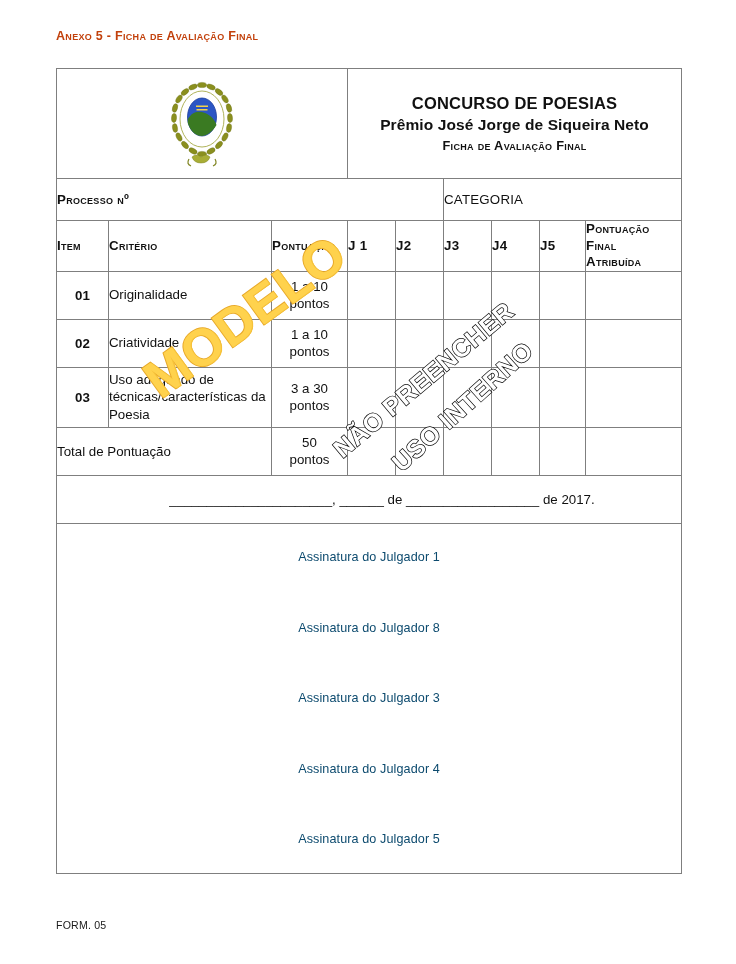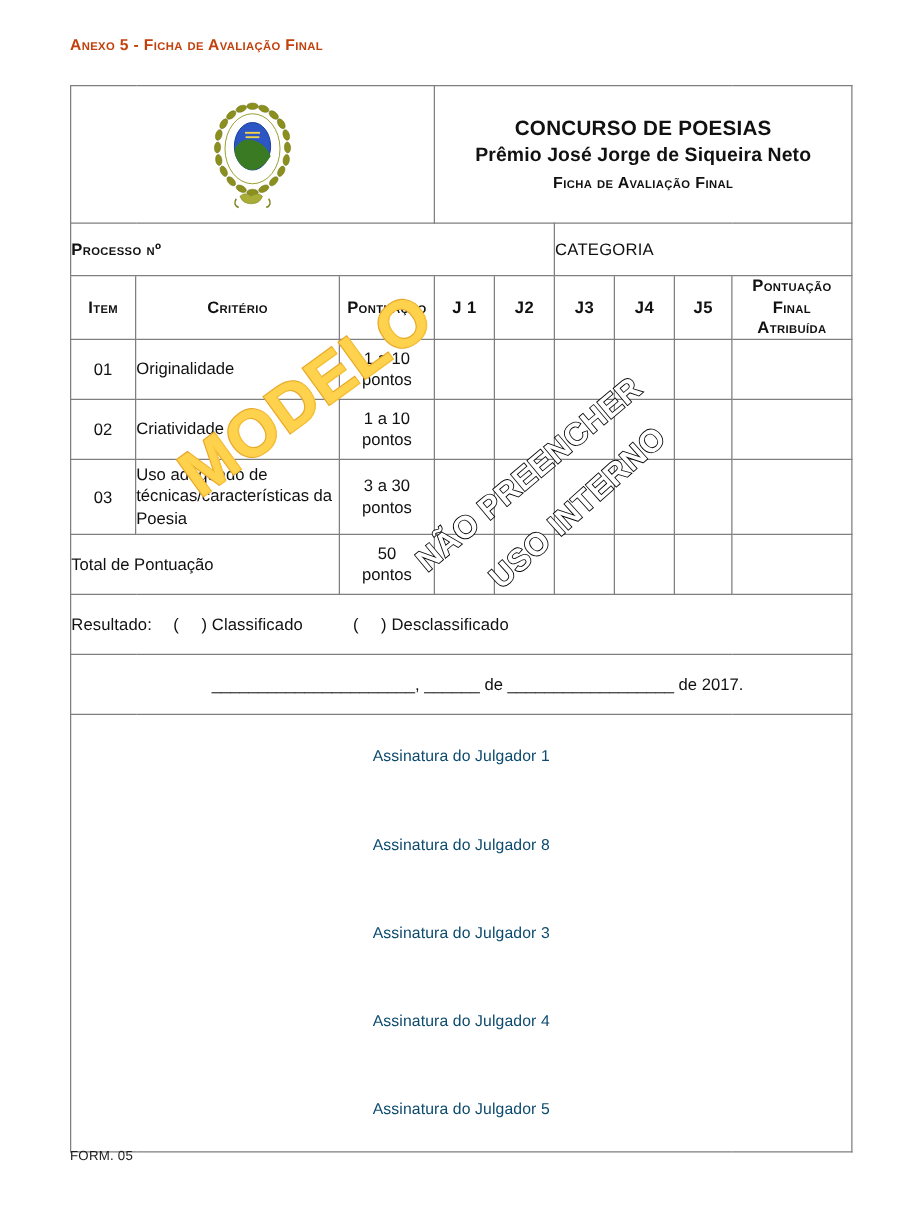--- a/index.html
+++ b/index.html
@@ -104,30 +104,29 @@
     padding: 0 0 0 8px;
     font-size: 11.6px;
     letter-spacing: 0.2px;
     vertical-align: middle;
   }
 
   
   .th {
     font-weight: bold;
     font-variant: small-caps;
-    text-align: center;
     font-size: 12.2px;
     letter-spacing: 0.3px;
     line-height: 1.25;
     height: 46px;
     padding: 2px 1px;
   }
   .th-multi { font-size: 11.4px; }
 
-  .c-item   { width: 52px; text-align: center; font-size: 14px; }
+  .c-item   { width: 52px; text-align: center; font-size: 14px; font-weight: bold; }
   .c-crit   { width: 163px; padding-left: 9px; font-size: 13.4px; line-height: 1.33; }
   .c-pont   { width: 76px; text-align: center; font-size: 13.2px; line-height: 1.3; }
   .c-j      { width: 48px; }
   .c-j5     { width: 46px; }
   .c-final  { width: 96px; }
 
   .row-crit td { height: 47px; }
   .row-crit-tall td { height: 59px; }
   .total-cell {
     padding-left: 9px;
@@ -377,27 +376,20 @@
           <div>pontos</div>
         </td>
         <td></td>
         <td></td>
         <td></td>
         <td></td>
         <td></td>
         <td></td>
       </tr>
 
-      <tr>
-        <td class="resultado-cell" colspan="9">
-          <span>Resultado:</span><span class="resultado-gap"></span><span>(</span><span class="paren-space"></span><span>)</span>
-          <span>Classificado</span><span class="resultado-gap2"></span><span>(</span><span class="paren-space"></span><span>)</span>
-          <span>Desclassificado</span>
-        </td>
-      </tr>
 
       <tr>
         <td class="data-cell" colspan="9">
           <span class="data-inner"><span>______________________</span><span>,</span>
             <span>______</span>
             <span>de</span>
             <span>__________________</span>
             <span>de</span>
             <span>2017.</span></span>
         </td>

